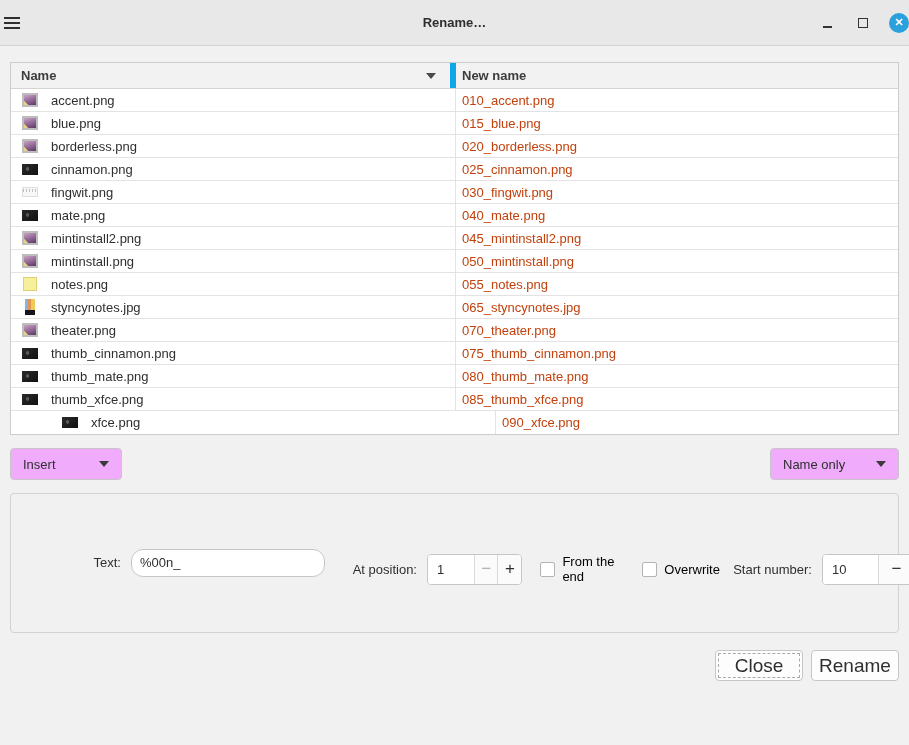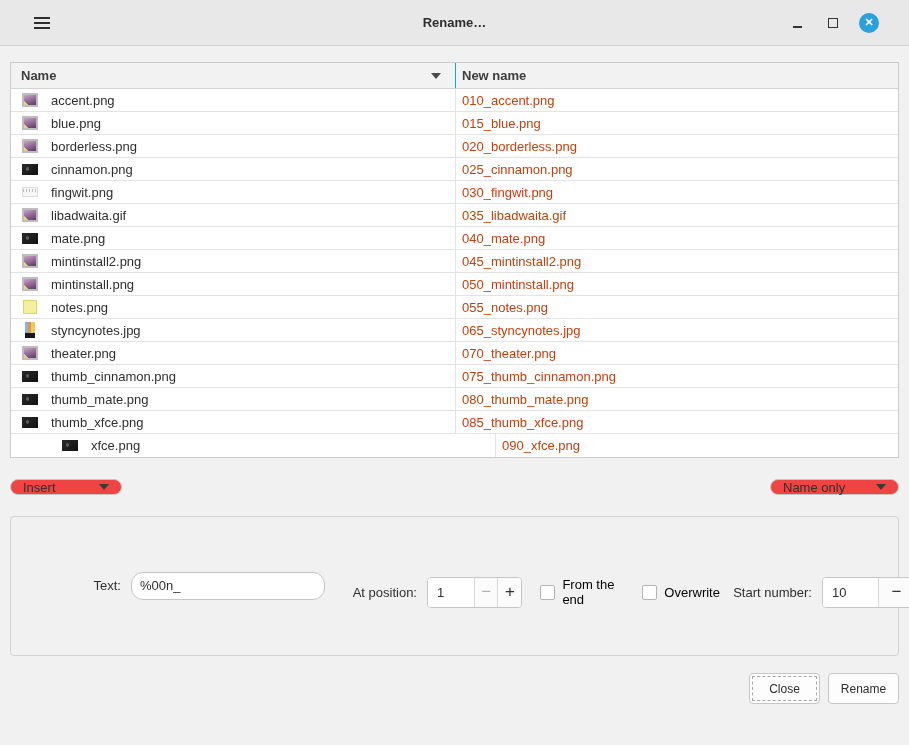--- a/index.html
+++ b/index.html
@@ -13,21 +13,21 @@
   }
   .window { width: 909px; height: 745px; display: flex; flex-direction: column; }
 
   
   .titlebar {
     height: 46px; flex: 0 0 46px;
     background: #e8e8e8;
     border-bottom: 1px solid #d2d2d2;
     display: flex; align-items: center;
     position: relative;
-    padding: 0 30px;
+    padding: 0 0;
     gap: 8px;
   }
   .menu-btn { width: 24px; height: 24px; display: flex; align-items: center; justify-content: center; cursor: pointer; }
   .menu-bars { width: 16px; height: 2px; background: #2e2e2e; position: relative; }
   .menu-bars::before, .menu-bars::after { content: ""; position: absolute; left: 0; width: 16px; height: 2px; background: #2e2e2e; }
   .menu-bars::before { top: -5px; }
   .menu-bars::after { top: 5px; }
   .titlebar-title {
     position: absolute; left: 0; right: 0; text-align: center;
     font-weight: bold; color: #2e2e2e; pointer-events: none;
@@ -50,21 +50,21 @@
     border: 1px solid #cccccc;
     background: #ffffff;
   }
   .thead { display: flex; height: 26px; background: #f2f2f2; border-bottom: 1px solid #d4d4d4; }
   .th {
     display: flex; align-items: center;
     font-weight: bold; color: #3c3c3c;
     padding: 0 8px;
     cursor: pointer;
   }
-  .th.name-col { width: 445px; border-right: 1px solid #0ea5e9; padding-left: 10px; justify-content: flex-end; }
+  .th.name-col { width: 445px; border-right: 6px solid #0ea5e9; padding-left: 10px; justify-content: flex-end; }
   .th.newname-col { flex: 1; padding-left: 6px; }
   .sort-arrow {
     margin-left: auto; margin-right: 6px;
     width: 0; height: 0;
     border-left: 5px solid transparent; border-right: 5px solid transparent;
     border-top: 6px solid #4a4a4a;
   }
   .trow { display: flex; height: 23px; border-bottom: 1px solid #e3e3e3; background: #ffffff; }
   .trow:last-child { border-bottom: none; padding-left: 40px; }
   .td-name {
@@ -106,22 +106,22 @@
   .thumb.stripes {
     width: 10px; height: 16px;
     background:
       linear-gradient(to bottom, transparent 0 70%, #14161d 70%),
       linear-gradient(to right, #85b4e0 0 35%, #e09552 35% 65%, #efca58 65%);
   }
 
   
   .mid-row { display: flex; align-items: center; justify-content: space-between; margin-top: 15px; height: 28px; }
   .dropdown {
-    height: 16px; min-width: 112px;
-    background: #ef4444; border: 1px solid #c6c6c6; border-radius: 12px;
+    height: 32px; min-width: 112px;
+    background: #f0abfc; border: 1px solid #c6c6c6; border-radius: 4px;
     display: flex; align-items: center; gap: 18px;
     padding: 0 12px; cursor: pointer;
     font-family: inherit; font-size: 13px; color: #2f2f2f;
   }
   .dropdown.scope { min-width: 129px; }
   .dd-arrow {
     margin-left: auto;
     width: 0; height: 0;
     border-left: 5px solid transparent; border-right: 5px solid transparent;
     border-top: 6px solid #3a3a3a;
@@ -167,23 +167,23 @@
     background: #ffffff; border: 1px solid #b4b4b4; border-radius: 2px;
     margin-right: 7px; cursor: pointer; flex: 0 0 15px;
   }
   .check-group { display: flex; align-items: center; margin-left: 18px; cursor: pointer; color: #000000; }
   .check-group + .check-group { margin-left: 24px; }
   .inline-label { margin-left: 24px; margin-right: 10px; color: #2f2f2f; }
 
   
   .actions { display: flex; justify-content: flex-end; gap: 8px; margin-top: 17px; }
   .action-btn {
-    width: 71px; height: 31px;
+    width: 88px; height: 31px;
     background: #fdfdfd; border: 1px solid #c6c6c6; border-radius: 4px;
-    font-family: inherit; font-size: 12px; color: #2f2f2f; cursor: pointer;
+    font-family: inherit; font-size: 19px; color: #2f2f2f; cursor: pointer;
   }
   .action-btn.focused { outline: 1px dashed #a8a8a8; outline-offset: -4px; }
 </style>
 </head>
 <body>
 
 <div class="window">
 
   <div class="titlebar">
     <div class="menu-btn">
@@ -269,31 +269,20 @@
           <span class="thumb-box">
             <span class="thumb dots"></span>
           </span>
           <span class="fname">fingwit.png</span>
         </div>
         <div class="td-newname">
           <span class="fnewname">030_fingwit.png</span>
         </div>
       </div>
 
-      <div class="trow">
-        <div class="td-name">
-          <span class="thumb-box">
-            <span class="thumb sunset"></span>
-          </span>
-          <span class="fname">libadwaita.gif</span>
-        </div>
-        <div class="td-newname">
-          <span class="fnewname">035_libadwaita.gif</span>
-        </div>
-      </div>
 
       <div class="trow">
         <div class="td-name">
           <span class="thumb-box">
             <span class="thumb dark"></span>
           </span>
           <span class="fname">mate.png</span>
         </div>
         <div class="td-newname">
           <span class="fnewname">040_mate.png</span>

